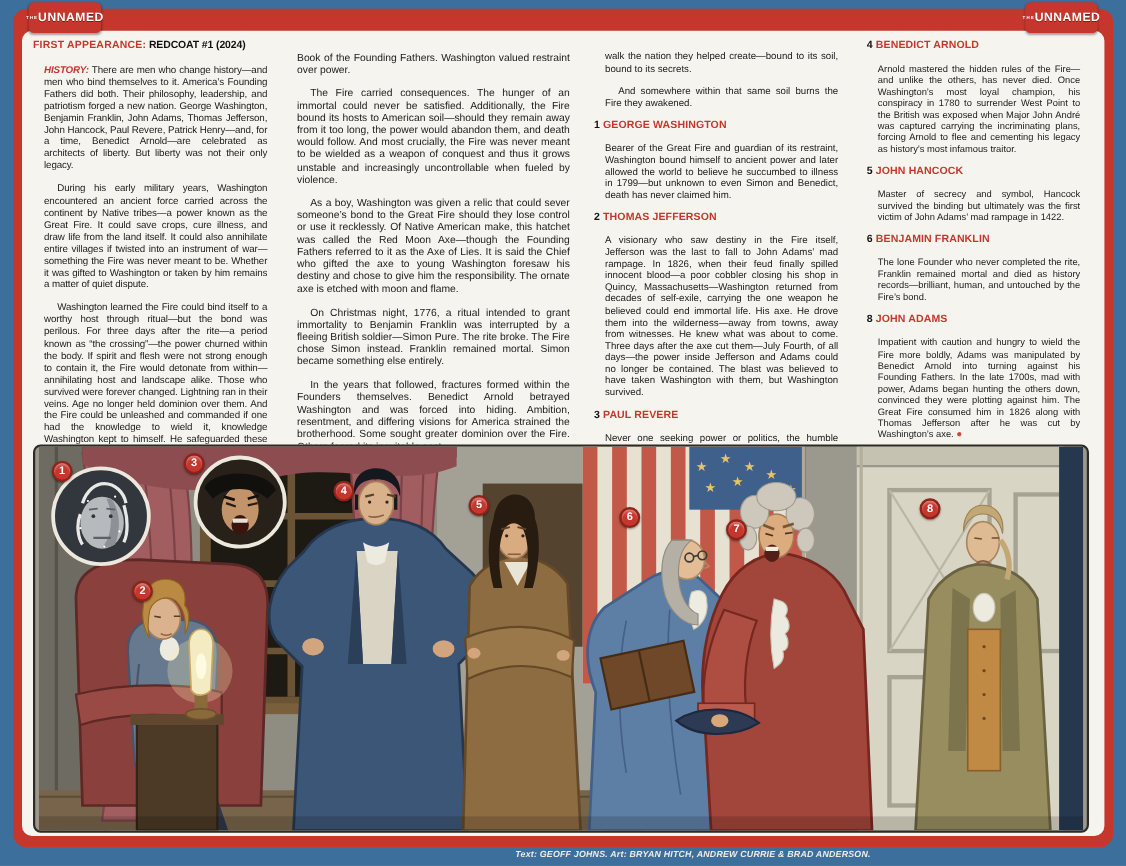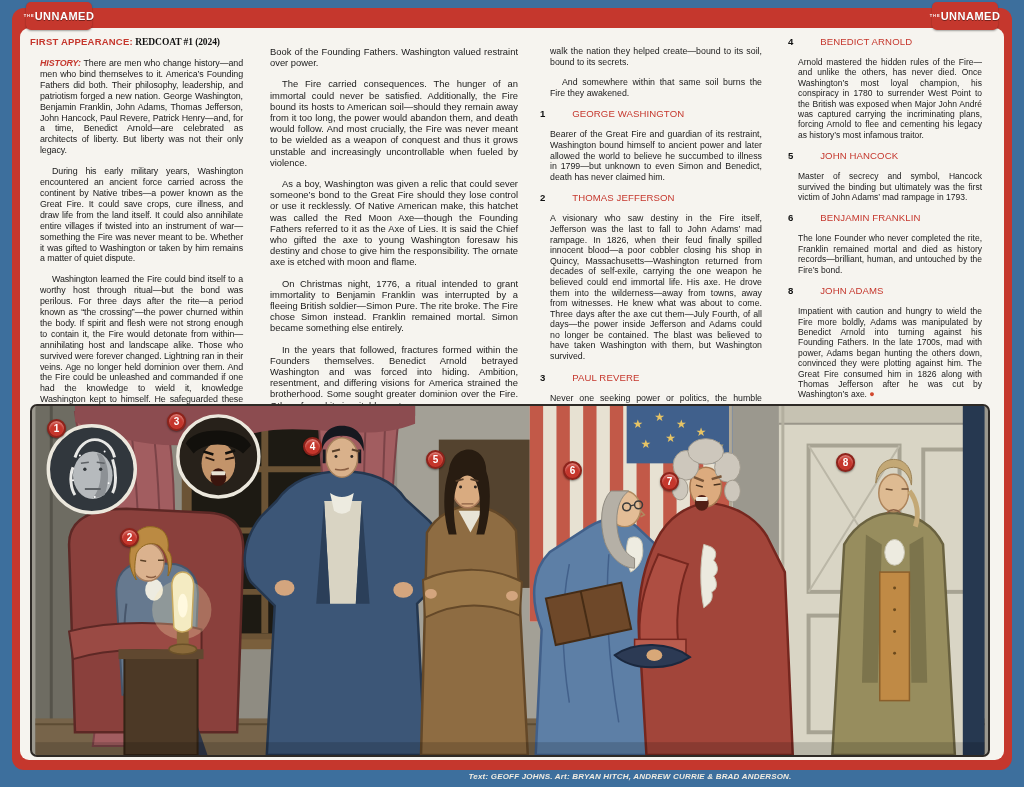--- a/index.html
+++ b/index.html
@@ -22,28 +22,28 @@
   
   .columns{position:absolute;left:10px;top:8px;width:964px;height:368px;display:flex;overflow:hidden;}
   .col{overflow:hidden;}
   .col1{width:223px;margin-right:7px;font-size:8.9px;line-height:10.9px;letter-spacing:-.1px;}
   .col2{width:268px;margin-right:12px;font-size:9.4px;line-height:11.2px;}
   .col3{width:232px;margin-right:16px;font-size:8.8px;line-height:10.6px;}
   .col4{width:204px;font-size:8.5px;line-height:10.4px;}
   h1.title{margin:0 0 4px 0;font-size:19px;line-height:21px;font-weight:bold;letter-spacing:-.4px;color:#111;}
   .fa-line{margin:0 0 6px 0;font-size:9.5px;line-height:12px;}
   .fa-label{color:#c5372d;font-weight:bold;letter-spacing:.2px;}
-  .fa-value{color:#111;font-weight:bold;font-family:Liberation Serif, serif;}
+  .fa-value{color:#111;font-weight:bold;}
   p{margin:10px;text-align:justify;}
   .indent{text-indent:12px;}
   .history-label{color:#c5372d;font-weight:bold;font-style:italic;}
   .entry{margin-top:6px;}
   .entry-h{margin:0 0 1px 0;font-size:9.6px;line-height:11px;letter-spacing:.1px;}
   .entry-num{color:#111;font-weight:bold;}
-  .entry-name{color:#c5372d;font-weight:normal;margin-left:24px;}
+  .entry-name{color:#c5372d;font-weight:bold;}
   .entry-body{text-align:justify;}
   .end-dot{color:#d2482e;font-size:9px;}
 
   
   .illustration{position:absolute;left:10px;top:376px;width:960px;height:353px;border:2px solid #2e2a26;
                 border-radius:7px;overflow:hidden;background:#9b988e;}
   .illustration svg{display:block;}
   .marker{position:absolute;width:19px;height:19px;border-radius:50%;background:#c5362c;border:2px solid #8e231b;
           color:#fff;font-size:10px;font-weight:bold;display:flex;align-items:center;justify-content:center;
           box-shadow:inset 0 2px 2px rgba(255,255,255,.35),0 1px 2px rgba(0,0,0,.45);z-index:3;}
@@ -106,21 +106,21 @@
         </div>
       </div>
 
       <div class="col col4">
         <div class="entry" style="margin-top:0;">
           <h3 class="entry-h"><span class="entry-num">4</span> <span class="entry-name">BENEDICT ARNOLD</span></h3>
           <p class="entry-body">Arnold mastered the hidden rules of the Fire—and unlike the others, has never died. Once Washington’s most loyal champion, his conspiracy in 1780 to surrender West Point to the British was exposed when Major John André was captured carrying the incriminating plans, forcing Arnold to flee and cementing his legacy as history’s most infamous traitor.</p>
         </div>
         <div class="entry">
           <h3 class="entry-h"><span class="entry-num">5</span> <span class="entry-name">JOHN HANCOCK</span></h3>
-          <p class="entry-body">Master of secrecy and symbol, Hancock survived the binding but ultimately was the first victim of John Adams’ mad rampage in 1793.</p>
+          <p class="entry-body">Master of secrecy and symbol, Hancock survived the binding but ultimately was the first victim of John Adams’ mad rampage in 1422.</p>
         </div>
         <div class="entry">
           <h3 class="entry-h"><span class="entry-num">6</span> <span class="entry-name">BENJAMIN FRANKLIN</span></h3>
           <p class="entry-body">The lone Founder who never completed the rite, Franklin remained mortal and died as history records—brilliant, human, and untouched by the Fire’s bond.</p>
         </div>
         <div class="entry">
           <h3 class="entry-h"><span class="entry-num">8</span> <span class="entry-name">JOHN ADAMS</span></h3>
           <p class="entry-body"><span>Impatient with caution and hungry to wield the Fire more boldly, Adams was manipulated by Benedict Arnold into turning against his Founding Fathers. In the late 1700s, mad with power, Adams began hunting the others down, convinced they were plotting against him. The Great Fire consumed him in 1826 along with Thomas Jefferson after he was cut by Washington’s axe.</span> <span class="end-dot">●</span></p>
         </div>
       </div>

